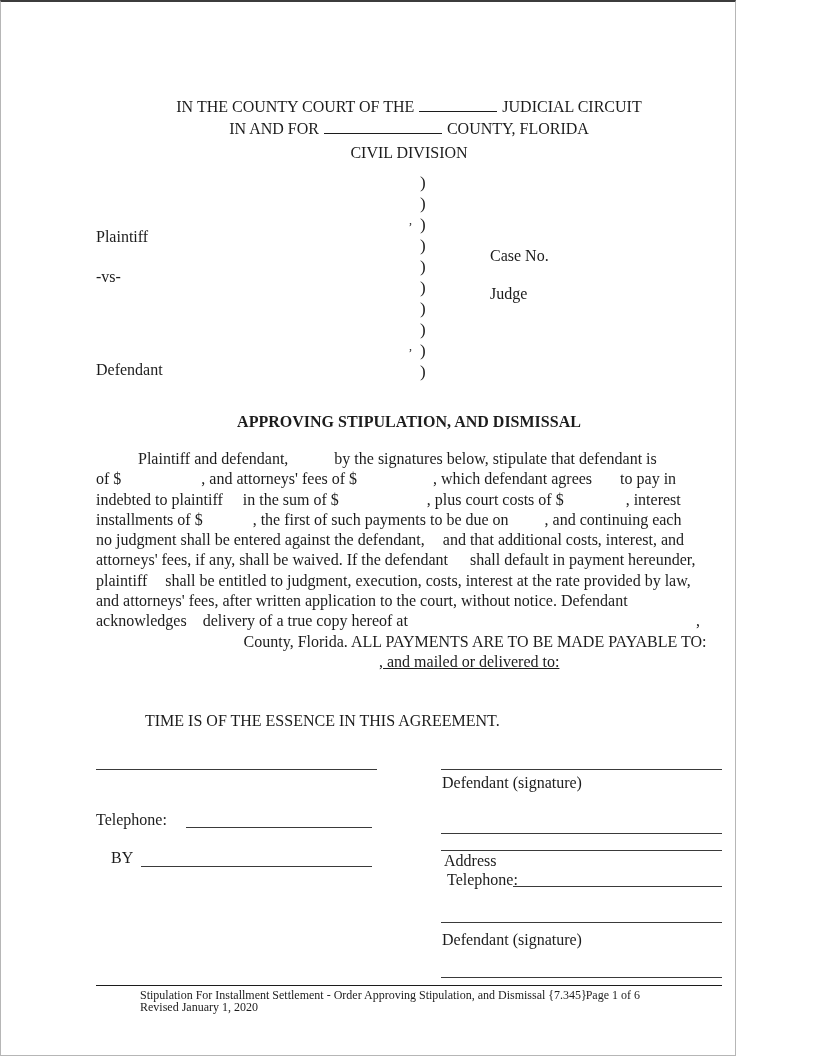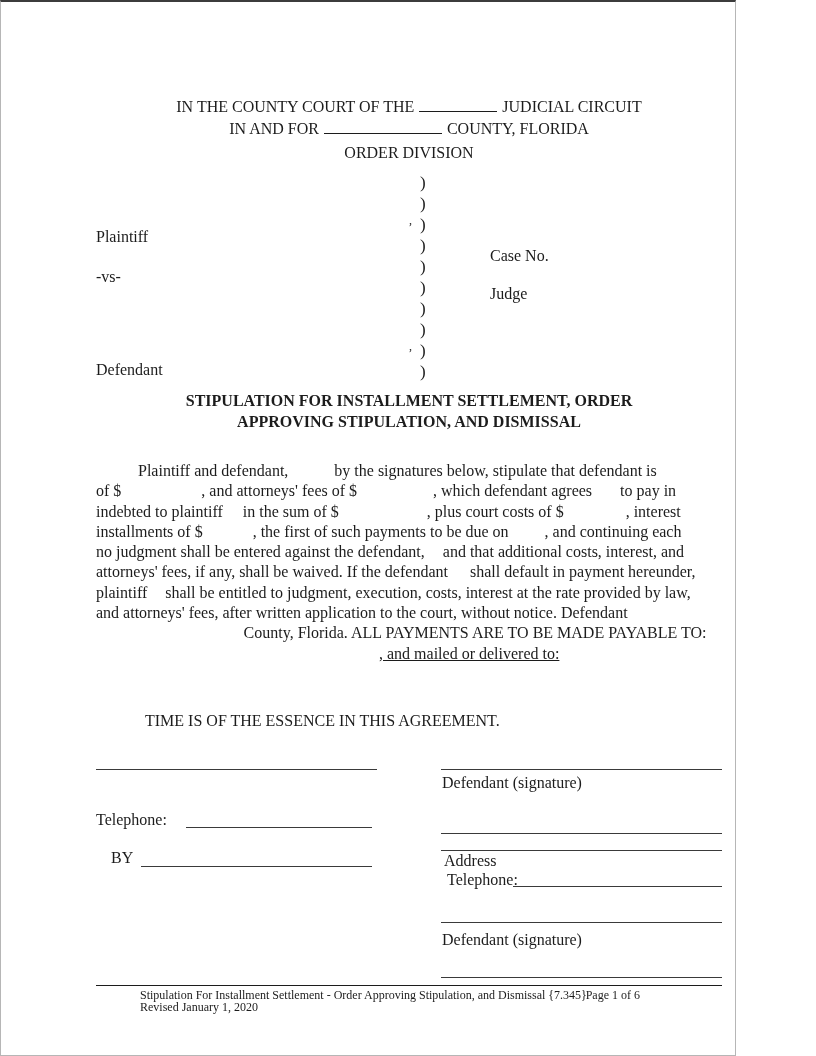--- a/index.html
+++ b/index.html
@@ -22,52 +22,52 @@
   .sigline { position:absolute; border-top:1px solid #3a3a3a; height:0; }
   .foot { position:absolute; font-size:12px; white-space:pre;margin-left:44px; }
 </style>
 </head>
 <body>
 
 <div class="page">
 
   <div class="center-line" style="top:96px"><span>IN THE COUNTY COURT OF THE</span><span class="hblank" style="width:78px"></span><span>JUDICIAL CIRCUIT</span></div>
   <div class="center-line" style="top:118px"><span>IN AND FOR</span><span class="hblank" style="width:118px"></span><span>COUNTY, FLORIDA</span></div>
-  <div class="center-line" style="top:142px">ORDER DIVISION</div>
+  <div class="center-line" style="top:142px">CIVIL DIVISION</div>
 
   <div class="label" style="left:95px; top:226px">Plaintiff</div>
   <div class="label" style="left:95px; top:266px">-vs-</div>
   <div class="label" style="left:95px; top:359px">Defendant</div>
   <div class="paren-col" style="left:419px; top:170px">
       <div class="paren-row"><span>)</span></div>
       <div class="paren-row"><span>)</span></div>
       <div class="paren-row"><span class="stray-mark">,</span><span>)</span></div>
       <div class="paren-row"><span>)</span></div>
       <div class="paren-row"><span>)</span></div>
       <div class="paren-row"><span>)</span></div>
       <div class="paren-row"><span>)</span></div>
       <div class="paren-row"><span>)</span></div>
       <div class="paren-row"><span class="stray-mark">,</span><span>)</span></div>
       <div class="paren-row"><span>)</span></div>
     </div>
   <div class="label" style="left:489px; top:245px">Case No.</div>
   <div class="label" style="left:489px; top:283px">Judge</div>
 
-  <div class="center-line bold" style="top:390px">STIPULATION FOR INSTALLMENT SETTLEMENT, ORDER</div>
   <div class="center-line bold" style="top:411px">APPROVING STIPULATION, AND DISMISSAL</div>
 
-  <div class="doc-body" style="left:95px; top:459px; width:660px">
+  <div class="doc-body" style="left:95px; top:447px; width:660px">
       <div class="body-line" style="padding-left: 42px;"><span>Plaintiff and defendant,</span><span class="gap" style="width: 46px;"></span><span>by the signatures below, stipulate that defendant is</span></div>
       <div class="body-line"><span>of $</span><span class="gap" style="width: 80px;"></span><span>, and attorneys' fees of $</span><span class="gap" style="width: 76px;"></span><span>, which defendant agrees</span><span class="gap" style="width: 28px;"></span><span>to pay in</span></div>
       <div class="body-line"><span>indebted to plaintiff</span><span class="gap" style="width: 20px;"></span><span>in the sum of $</span><span class="gap" style="width: 88px;"></span><span>, plus court costs of $</span><span class="gap" style="width: 62px;"></span><span>, interest</span></div>
       <div class="body-line"><span>installments of $</span><span class="gap" style="width: 50px;"></span><span>, the first of such payments to be due on</span><span class="gap" style="width: 36px;"></span><span>, and continuing each</span></div>
       <div class="body-line"><span>no judgment shall be entered against the defendant,</span><span class="gap" style="width: 18px;"></span><span>and that additional costs, interest, and</span></div>
       <div class="body-line"><span>attorneys' fees, if any, shall be waived. If the defendant</span><span class="gap" style="width: 22px;"></span><span>shall default in payment hereunder,</span></div>
       <div class="body-line"><span>plaintiff</span><span class="gap" style="width: 18px;"></span><span>shall be entitled to judgment, execution, costs, interest at the rate provided by law,</span></div>
       <div class="body-line"><span>and attorneys' fees, after written application to the court, without notice. Defendant</span></div>
+      <div class="body-line"><span>acknowledges</span><span class="gap" style="width: 16px;"></span><span>delivery of a true copy hereof at</span><span class="gap" style="width: 288px;"></span><span>,</span></div>
       <div class="body-line" style="padding-left: 98px; text-align: center;"><span>County, Florida. ALL PAYMENTS ARE TO BE MADE PAYABLE TO:</span></div>
       <div class="body-line" style="padding-left: 283px; text-decoration: underline;"><span>, and mailed or delivered to:</span></div>
     </div>
 
   <div class="label" style="left:144px; top:710px">TIME IS OF THE ESSENCE IN THIS AGREEMENT.</div>
 
   <div class="sigline" style="left:95px; top:767px; width:281px"></div>
   <div class="label" style="left:95px; top:809px">Telephone:</div>
   <div class="sigline" style="left:185px; top:825px; width:186px"></div>
   <div class="label" style="left:110px; top:847px">BY</div>

